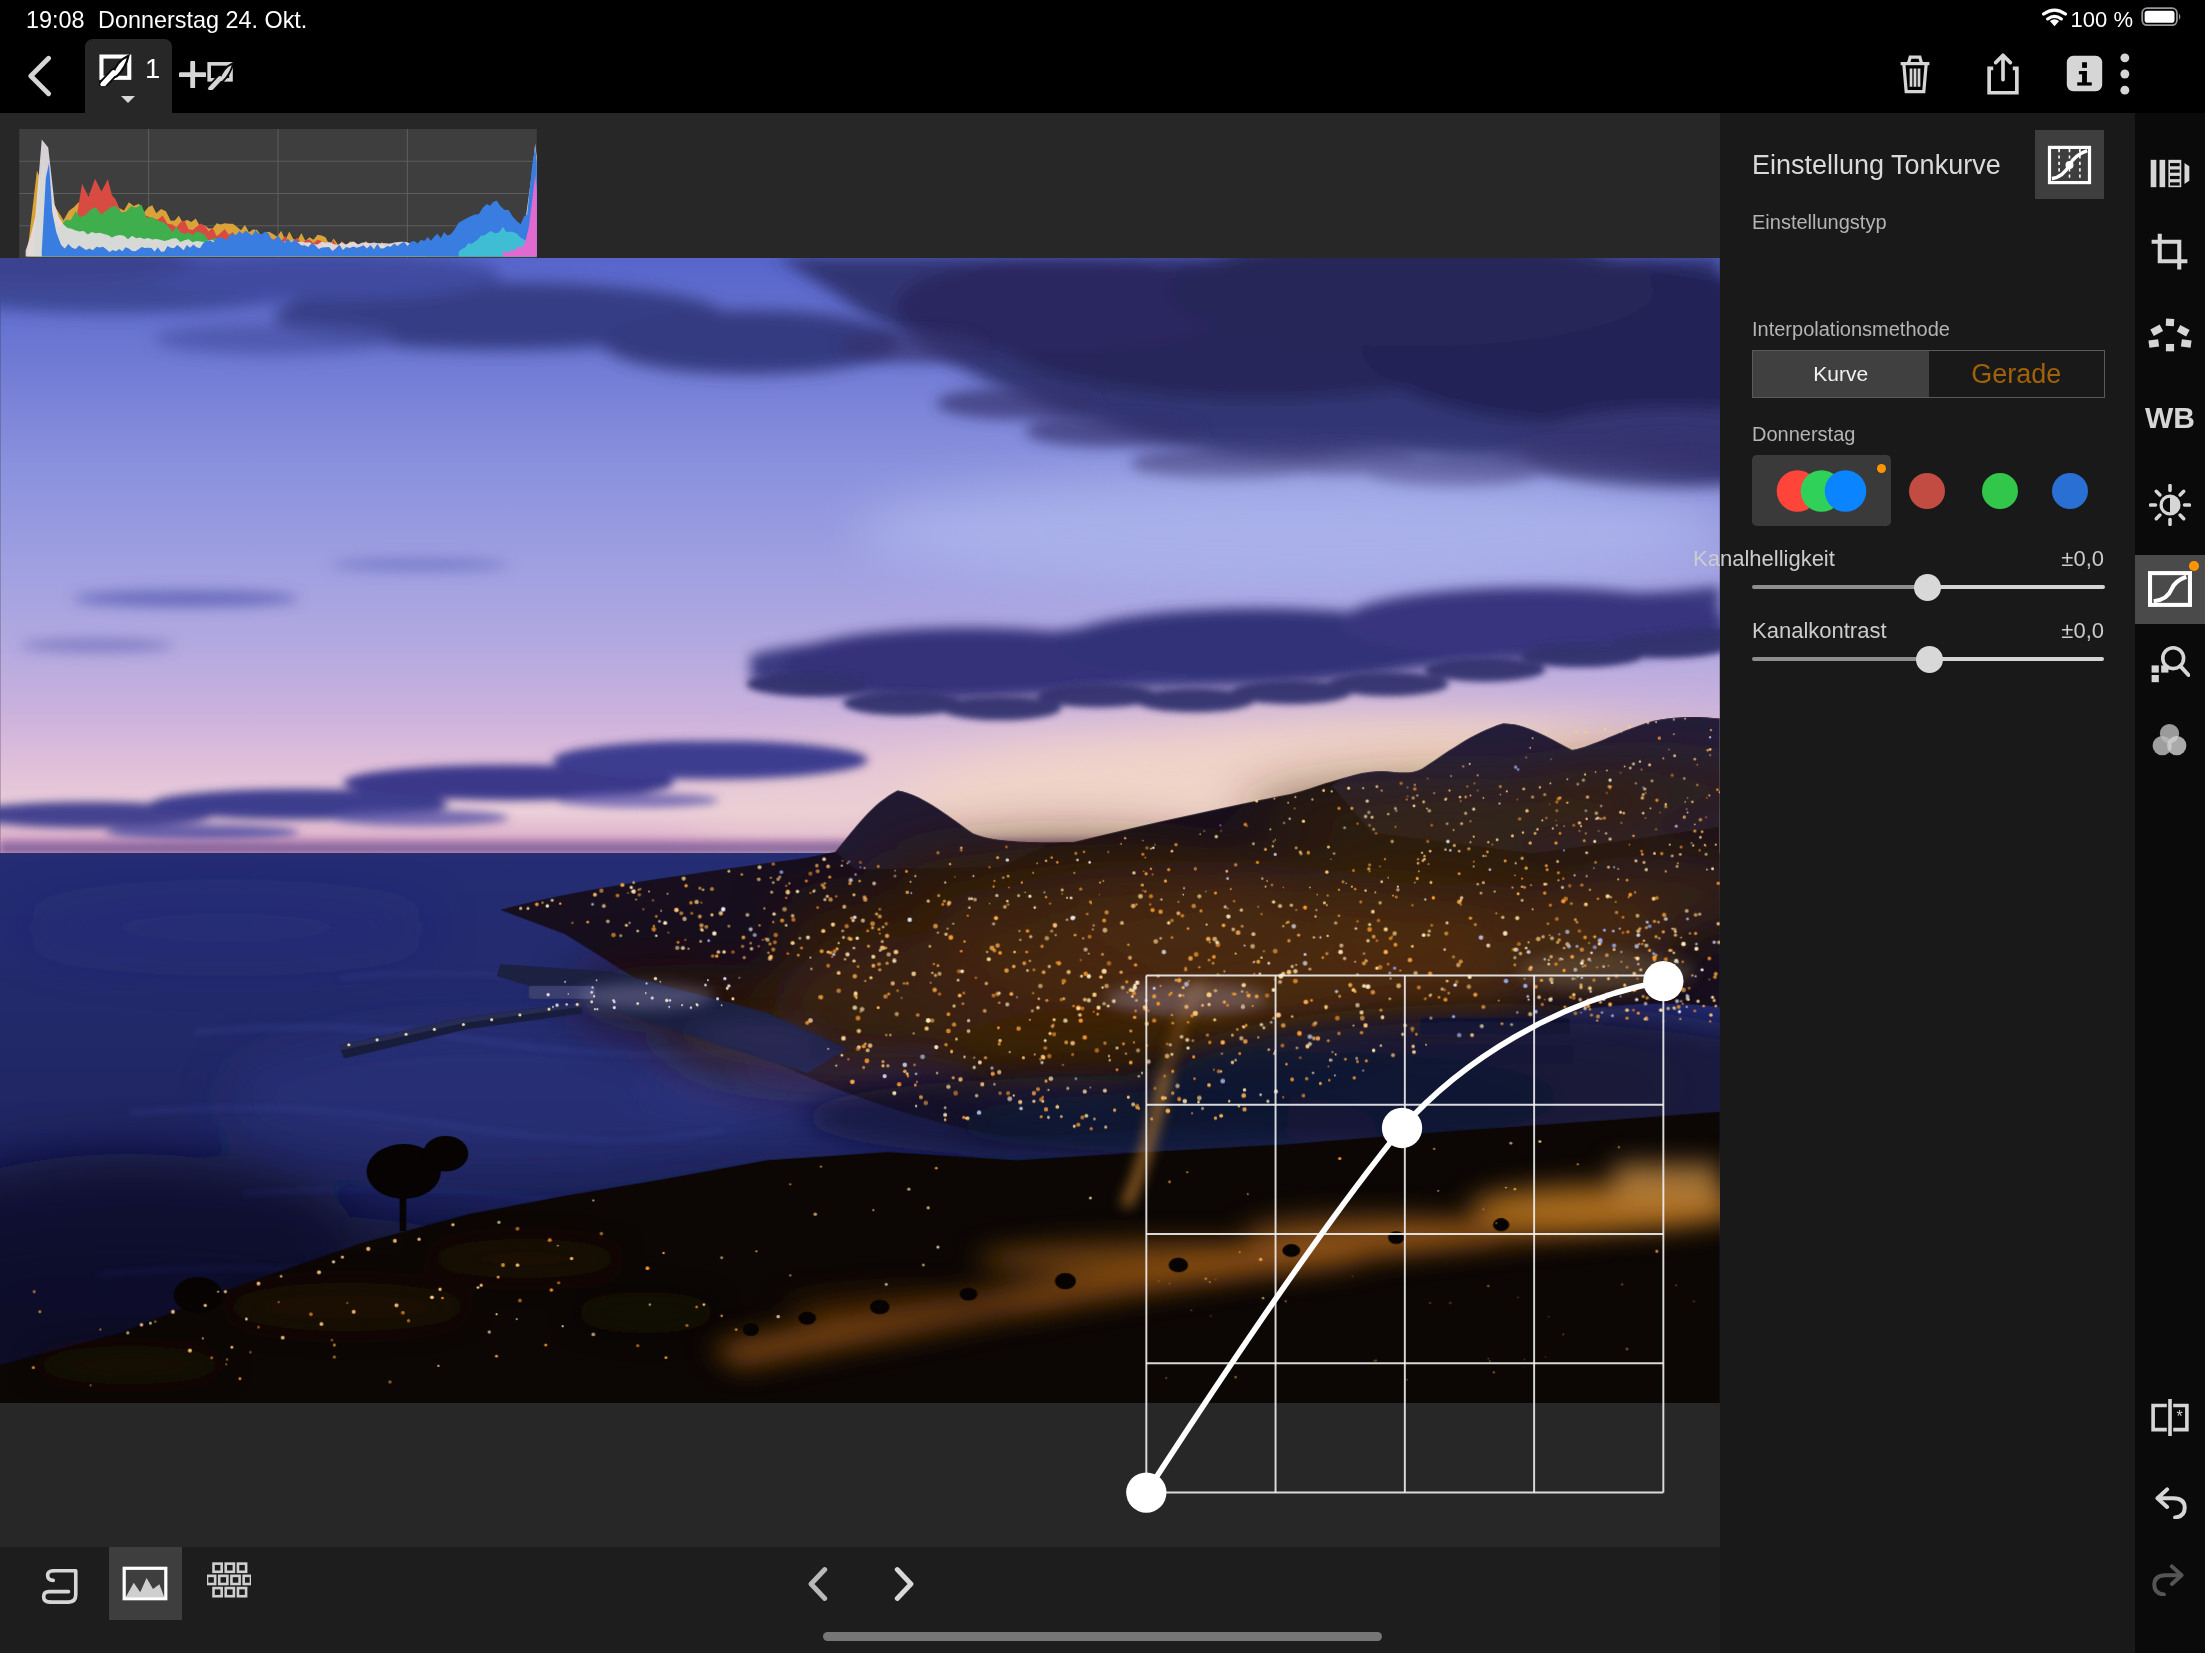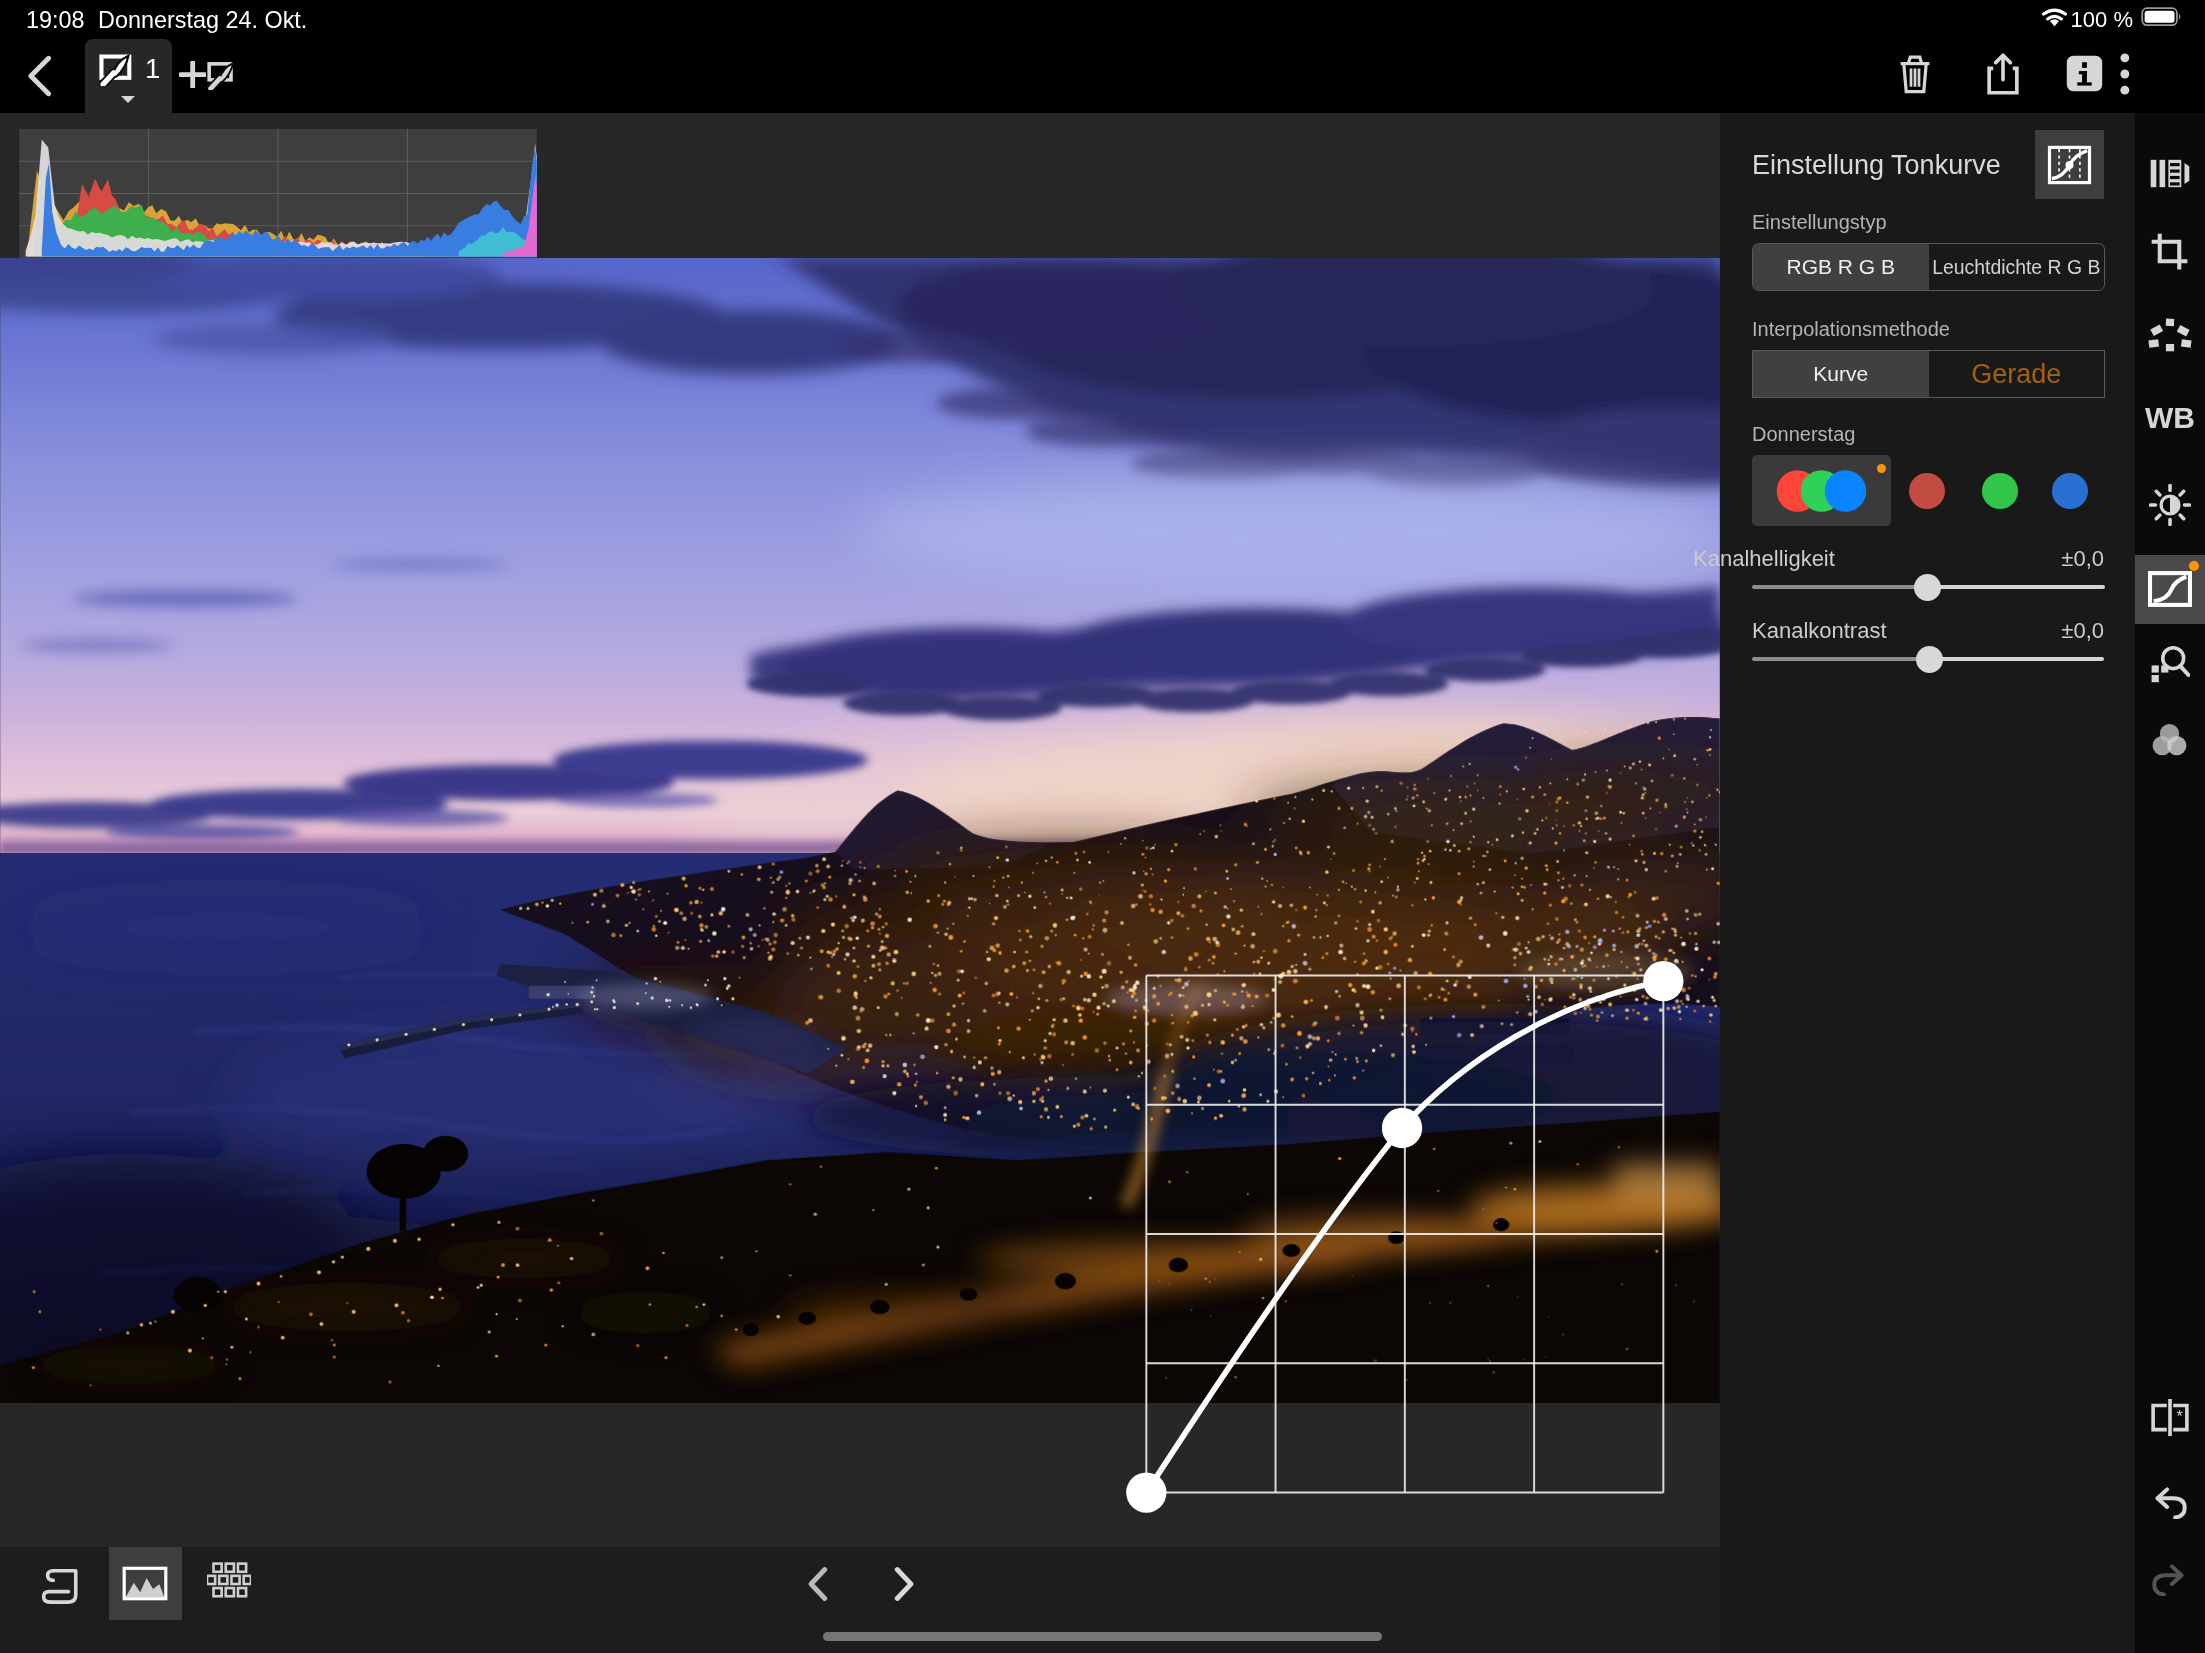--- a/index.html
+++ b/index.html
@@ -2117,24 +2117,20 @@
 <g stroke="#fff" stroke-width="2" stroke-dasharray="4 4">
 <line x1="15" y1="5" x2="15" y2="45"></line>
           <line x1="28" y1="5" x2="28" y2="45"></line>
           <line x1="41" y1="5" x2="41" y2="45"></line>
 </g>
 <path d="M6 42 Q20 40 28 25 Q34 13 50 7" stroke="#fff" stroke-width="4.5" fill="none"></path>
 <circle cx="28" cy="25" r="5" fill="#fff"></circle>
       </svg>
     </div>
 <div class="abs" style="left:1752px;top:211px;color:#b4b4b4;font-size:20px">Einstellungstyp</div>
-<div class="abs" style="left:1752px;top:243px;width:353px;height:48px;border:1.6px solid #5a5a5a;border-radius:6.5px;display:flex;overflow:hidden">
-  <div class="ictr" style="width:50%;background:#404040;color:#f0f0f0;font-size:21px">RGB R G B</div>
-  <div class="ictr" style="width:50%;color:#d2d2d2;font-size:19.4px;white-space:nowrap">Leuchtdichte R G B</div>
-</div>
 <div class="abs" style="left:1752px;top:318px;color:#b4b4b4;font-size:20px">Interpolationsmethode</div>
 <div class="abs" style="left:1752px;top:350px;width:353px;height:48px;border:1.6px solid #5a5a5a;border-radius:0;display:flex;overflow:hidden">
   <div class="ictr" style="width:50%;background:#404040;color:#f0f0f0;font-size:21px">Kurve</div>
   <div class="ictr" style="width:50%;color:#a16207;font-size:27px">Gerade</div>
 </div>
 <div class="abs" style="left:1752px;top:423px;color:#b4b4b4;font-size:20px">Donnerstag</div>
 <div class="abs ictr" style="left:1752px;top:455px;width:139px;height:71px;background:#3a3a3a;border-radius:4.8px">
       <svg width="97" height="48" viewBox="0 0 120 60" xmlns="http://www.w3.org/2000/svg">
         <circle cx="30" cy="30" r="26" fill="#ff453a"></circle>
 <circle cx="60" cy="30" r="26" fill="#30d158"></circle>

